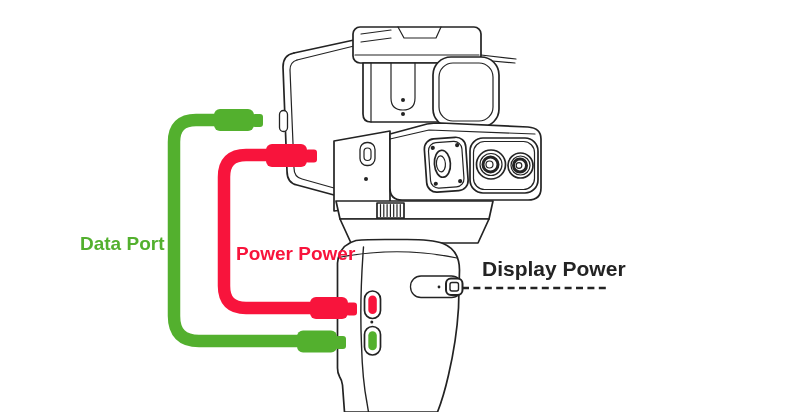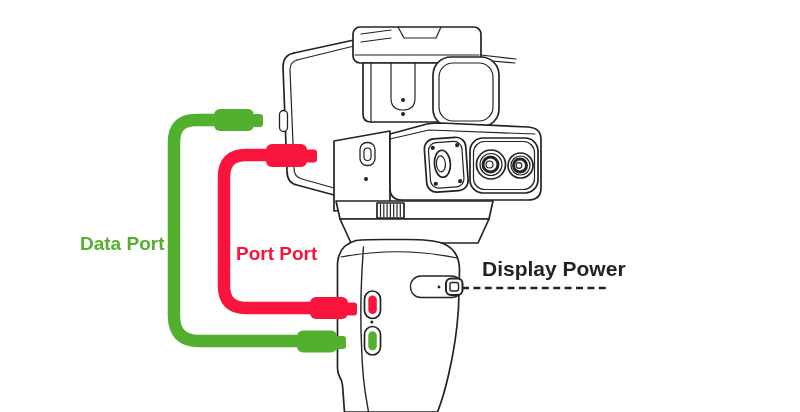--- a/index.html
+++ b/index.html
@@ -160,16 +160,16 @@
         <rect class="plug-red" x="305" y="149.5" width="12" height="13" rx="3"></rect>
       </g>
       <g>
         <rect class="plug-red" x="310" y="297" width="38" height="22" rx="6"></rect>
         <rect class="plug-red" x="346" y="302.5" width="11" height="13" rx="3"></rect>
       </g>
     </g>
   </svg>
 
   <div class="diagram-label label-data">Data Port</div>
-  <div class="diagram-label label-power">Port Port</div>
+  <div class="diagram-label label-power">Power Power</div>
   <div class="diagram-label label-display">Display Power</div>
 
 </div>
 
 </body></html>

